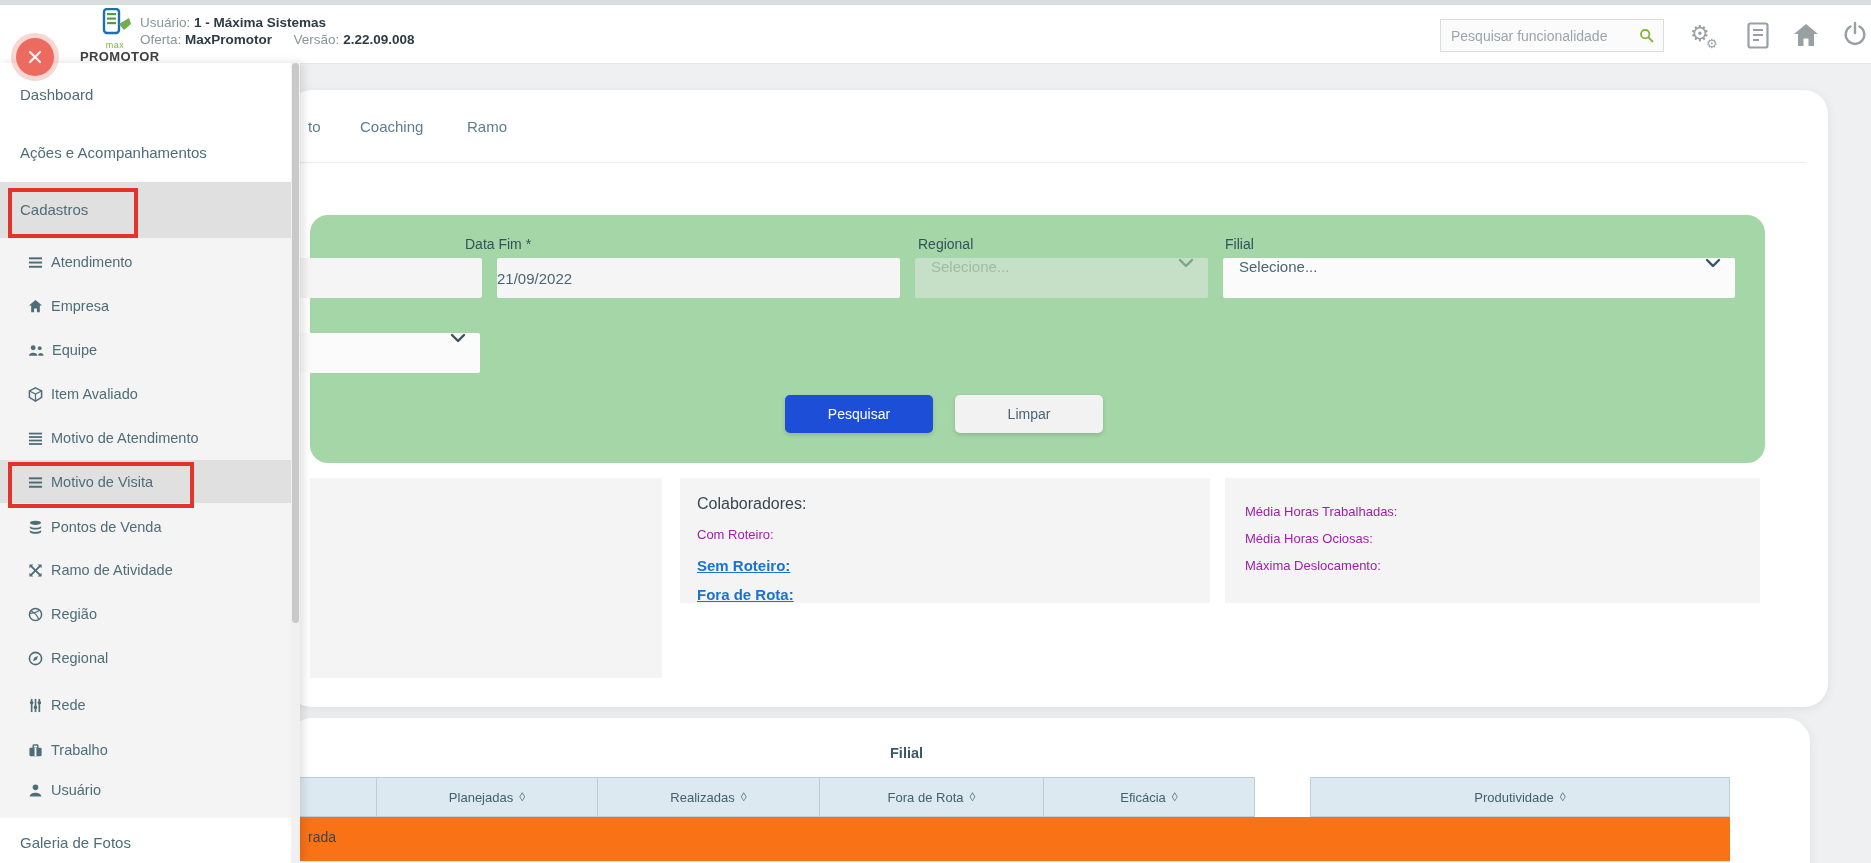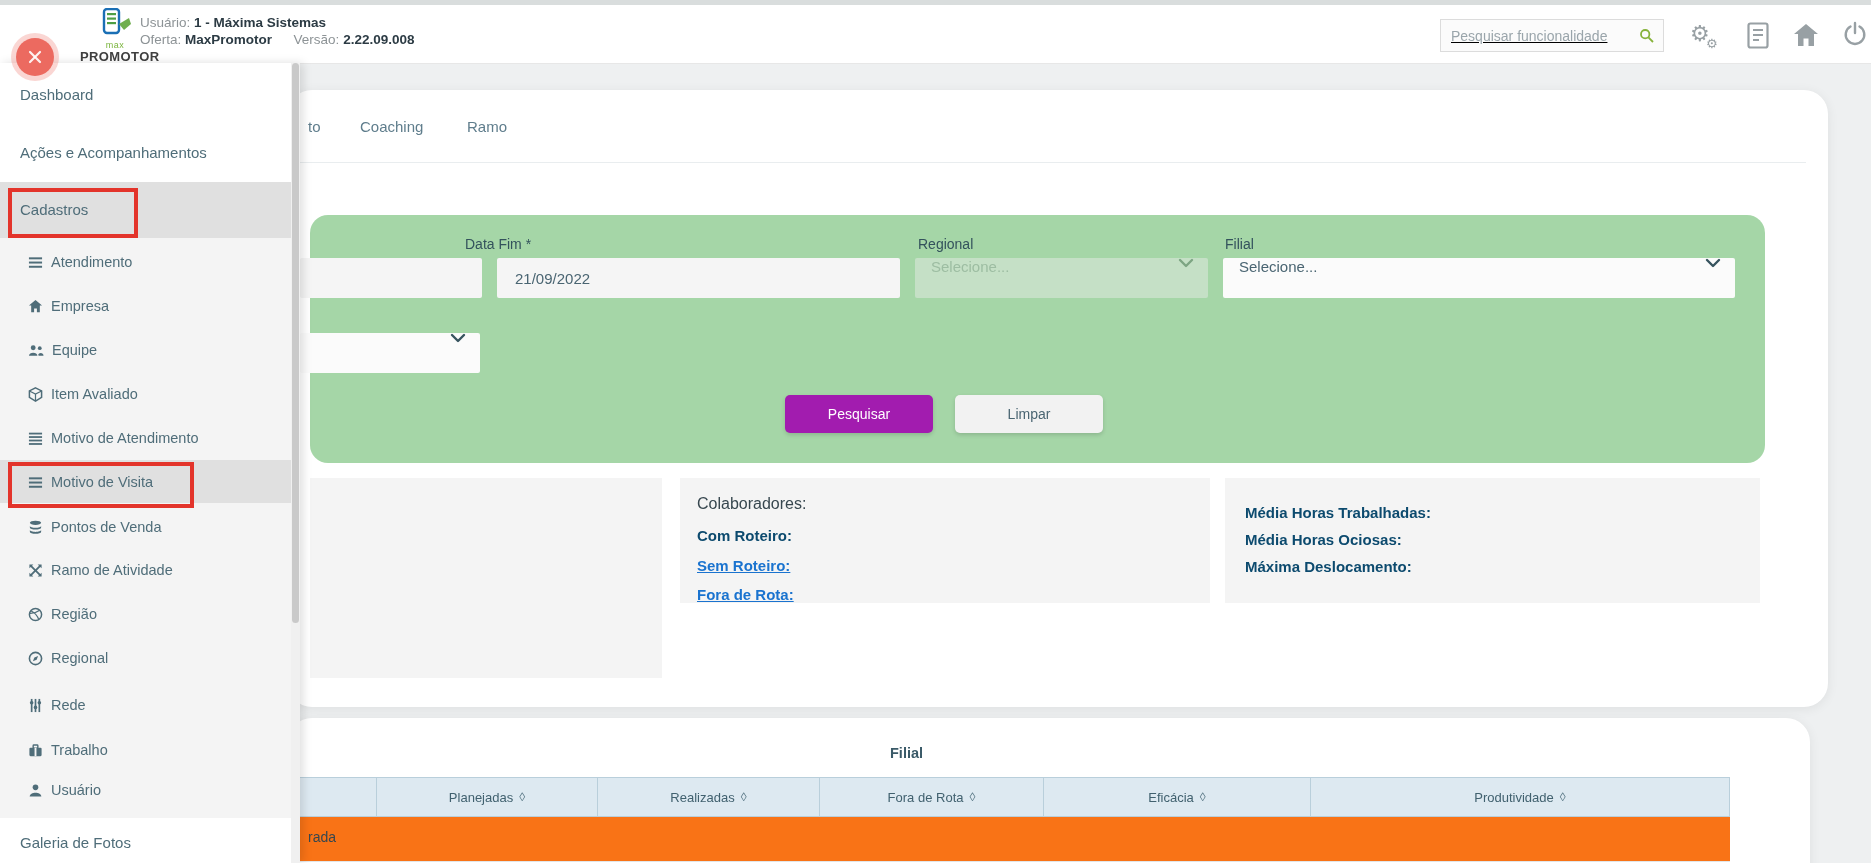--- a/index.html
+++ b/index.html
@@ -15,21 +15,21 @@
   #topstrip{left:0;top:0;width:1871px;height:5px;background:#d9dddd;}
   #header{left:0;top:5px;width:1871px;height:58px;background:#ffffff;border-bottom:1px solid #e7e7e7;}
   #logo{left:80px;top:3px;width:70px;height:56px;text-align:center;}
   #logo .mx{display:block;font-size:9px;color:#7ab43c;line-height:9px;margin-top:1px;letter-spacing:.5px;}
   #logo .pr{display:block;font-size:13px;font-weight:700;color:#404040;letter-spacing:.4px;line-height:13px;}
   #userinfo{left:140px;top:9px;font-size:13.5px;line-height:17px;color:#2f3f48;white-space:nowrap;}
   #userinfo .lbl{color:#8d9396;font-weight:400;}
   #userinfo .val{color:#2c3b44;font-weight:700;}
   #userinfo .sp{display:inline-block;width:14px;}
 
-  #searchbox{left:1440px;top:14px;width:222px;height:31px;background:#fbfbfb;border:1px solid #dcdcdc;display:flex;align-items:center;text-decoration:underline;}
+  #searchbox{left:1440px;top:14px;width:222px;height:31px;background:#fbfbfb;border:1px solid #dcdcdc;display:flex;align-items:center;}
   #searchbox input{flex:1;border:none;outline:none;background:transparent;font-size:14px;color:#5a6a72;padding:0 6px 0 10px;font-family:inherit;}
   #searchbox input::placeholder{color:#9aa5ab;}
   .hicon{color:#98a0a4;}
   #gears{left:1690px;top:14px;font-size:22px;line-height:30px;}
   #gears .g2{font-size:13px;position:absolute;left:16px;top:10px;}
 
   
   #sidebar{left:0;top:63px;width:300px;height:800px;background:#ffffff;box-shadow:3px 0 9px rgba(0,0,0,.13);z-index:30;}
   .side-top{position:absolute;left:20px;font-size:15px;color:#4f6d79;white-space:nowrap;cursor:pointer;}
   #cad-band{position:absolute;left:0;top:119px;width:300px;height:56px;background:#e0e0e0;}
@@ -49,39 +49,39 @@
   
   #card1{left:288px;top:90px;width:1540px;height:617px;background:#fff;border-radius:24px;box-shadow:0 2px 12px rgba(0,0,0,.07);z-index:5;}
   .tab{position:absolute;top:118px;font-size:15px;color:#5f7d8c;cursor:pointer;z-index:6;white-space:nowrap;}
   #tabline{left:300px;top:162px;width:1506px;height:1px;background:#e9edef;z-index:6;}
 
   
   #greenpanel{left:310px;top:215px;width:1455px;height:248px;background:#a5d6a7;border-radius:18px;z-index:6;}
   .flabel{position:absolute;top:236px;font-size:14px;color:#33525c;z-index:7;}
   .finput{position:absolute;top:258px;height:40px;background:#f5f5f5;border:none;border-radius:2px;z-index:7;
     font-size:15px;color:#4a6572;display:flex;align-items:center;padding:0;box-sizing:border-box;}
-  .finput .txt{padding-left:18px;}
+  .finput .txt{}
   .fselect{display:flex;align-items:flex-start;justify-content:space-between;cursor:pointer;}
   .fselect .txt{padding-left:16px;}
   .fselect .chev{margin-right:14px;display:flex;}
   #sel-regional{background:#c5e0c6;}
   #sel-regional .txt{color:#9dbda2;}
   #row2-select{top:333px;background:#fbfbfb;}
   .btn{position:absolute;top:395px;height:38px;border:none;border-radius:5px;font-size:14px;z-index:7;cursor:pointer;
     font-family:inherit;box-shadow:0 2px 4px rgba(0,0,0,.15);}
-  #btn-pesquisar{left:785px;width:148px;background:#a21caf;color:#ffffff;}
+  #btn-pesquisar{left:785px;width:148px;background:#1d4ed8;color:#ffffff;}
   #btn-limpar{left:955px;width:148px;background:#f2f2f2;color:#4a6572;}
 
   
   .scard{position:absolute;background:#f4f4f4;z-index:6;}
   #scard1{left:310px;top:478px;width:352px;height:200px;}
   #scard2{left:680px;top:478px;width:530px;height:125px;}
   #scard3{left:1225px;top:478px;width:535px;height:125px;}
   .s-title{position:absolute;font-size:16px;color:#37474f;}
-  .s-line{position:absolute;font-size:15px;color:#0c4a6e;font-weight:bold;}
+  .s-line{position:absolute;font-size:13px;color:#a21caf;}
   .s-link{position:absolute;font-size:15px;font-weight:700;color:#1a73cf;text-decoration:underline;cursor:pointer;}
 
   
   #card2{left:288px;top:718px;width:1522px;height:170px;background:#fff;border-radius:24px 24px 0 0;box-shadow:0 2px 12px rgba(0,0,0,.07);z-index:5;}
   #tbl-title{left:890px;top:745px;font-size:14.5px;font-weight:700;color:#3a5a68;z-index:6;}
   .th{position:absolute;top:777px;height:40px;background:#dde9f1;border:1px solid #b9cfdb;box-sizing:border-box;
     display:flex;align-items:center;justify-content:center;font-size:13px;color:#41616f;z-index:6;cursor:pointer;white-space:nowrap;}
   .th .dia{margin-left:6px;font-size:12px;color:#5a7886;}
   #trow{left:288px;top:817px;width:1442px;height:44px;background:#f97316;border-bottom:1px solid #e2e6e8;z-index:6;}
   #trow .frag{position:absolute;left:20px;top:12px;font-size:14px;color:#37474f;}
@@ -211,21 +211,21 @@
     <span class="dia">◊</span>
 </div>
 <div class="th" style="left:597px;width:223px">
   <span>Realizadas</span>
     <span class="dia">◊</span>
 </div>
 <div class="th" style="left:819px;width:225px">
   <span>Fora de Rota</span>
     <span class="dia">◊</span>
 </div>
-<div class="th" style="left:1043px;width:268px">
+<div class="th" style="left:1043px;width:212px">
   <span>Eficácia</span>
     <span class="dia">◊</span>
 </div>
 <div class="th" style="left:1310px;width:420px">
   <span>Produtividade</span>
     <span class="dia">◊</span>
 </div>
 <div class="abs" id="trow">
   <span class="frag">rada</span>
 </div>

